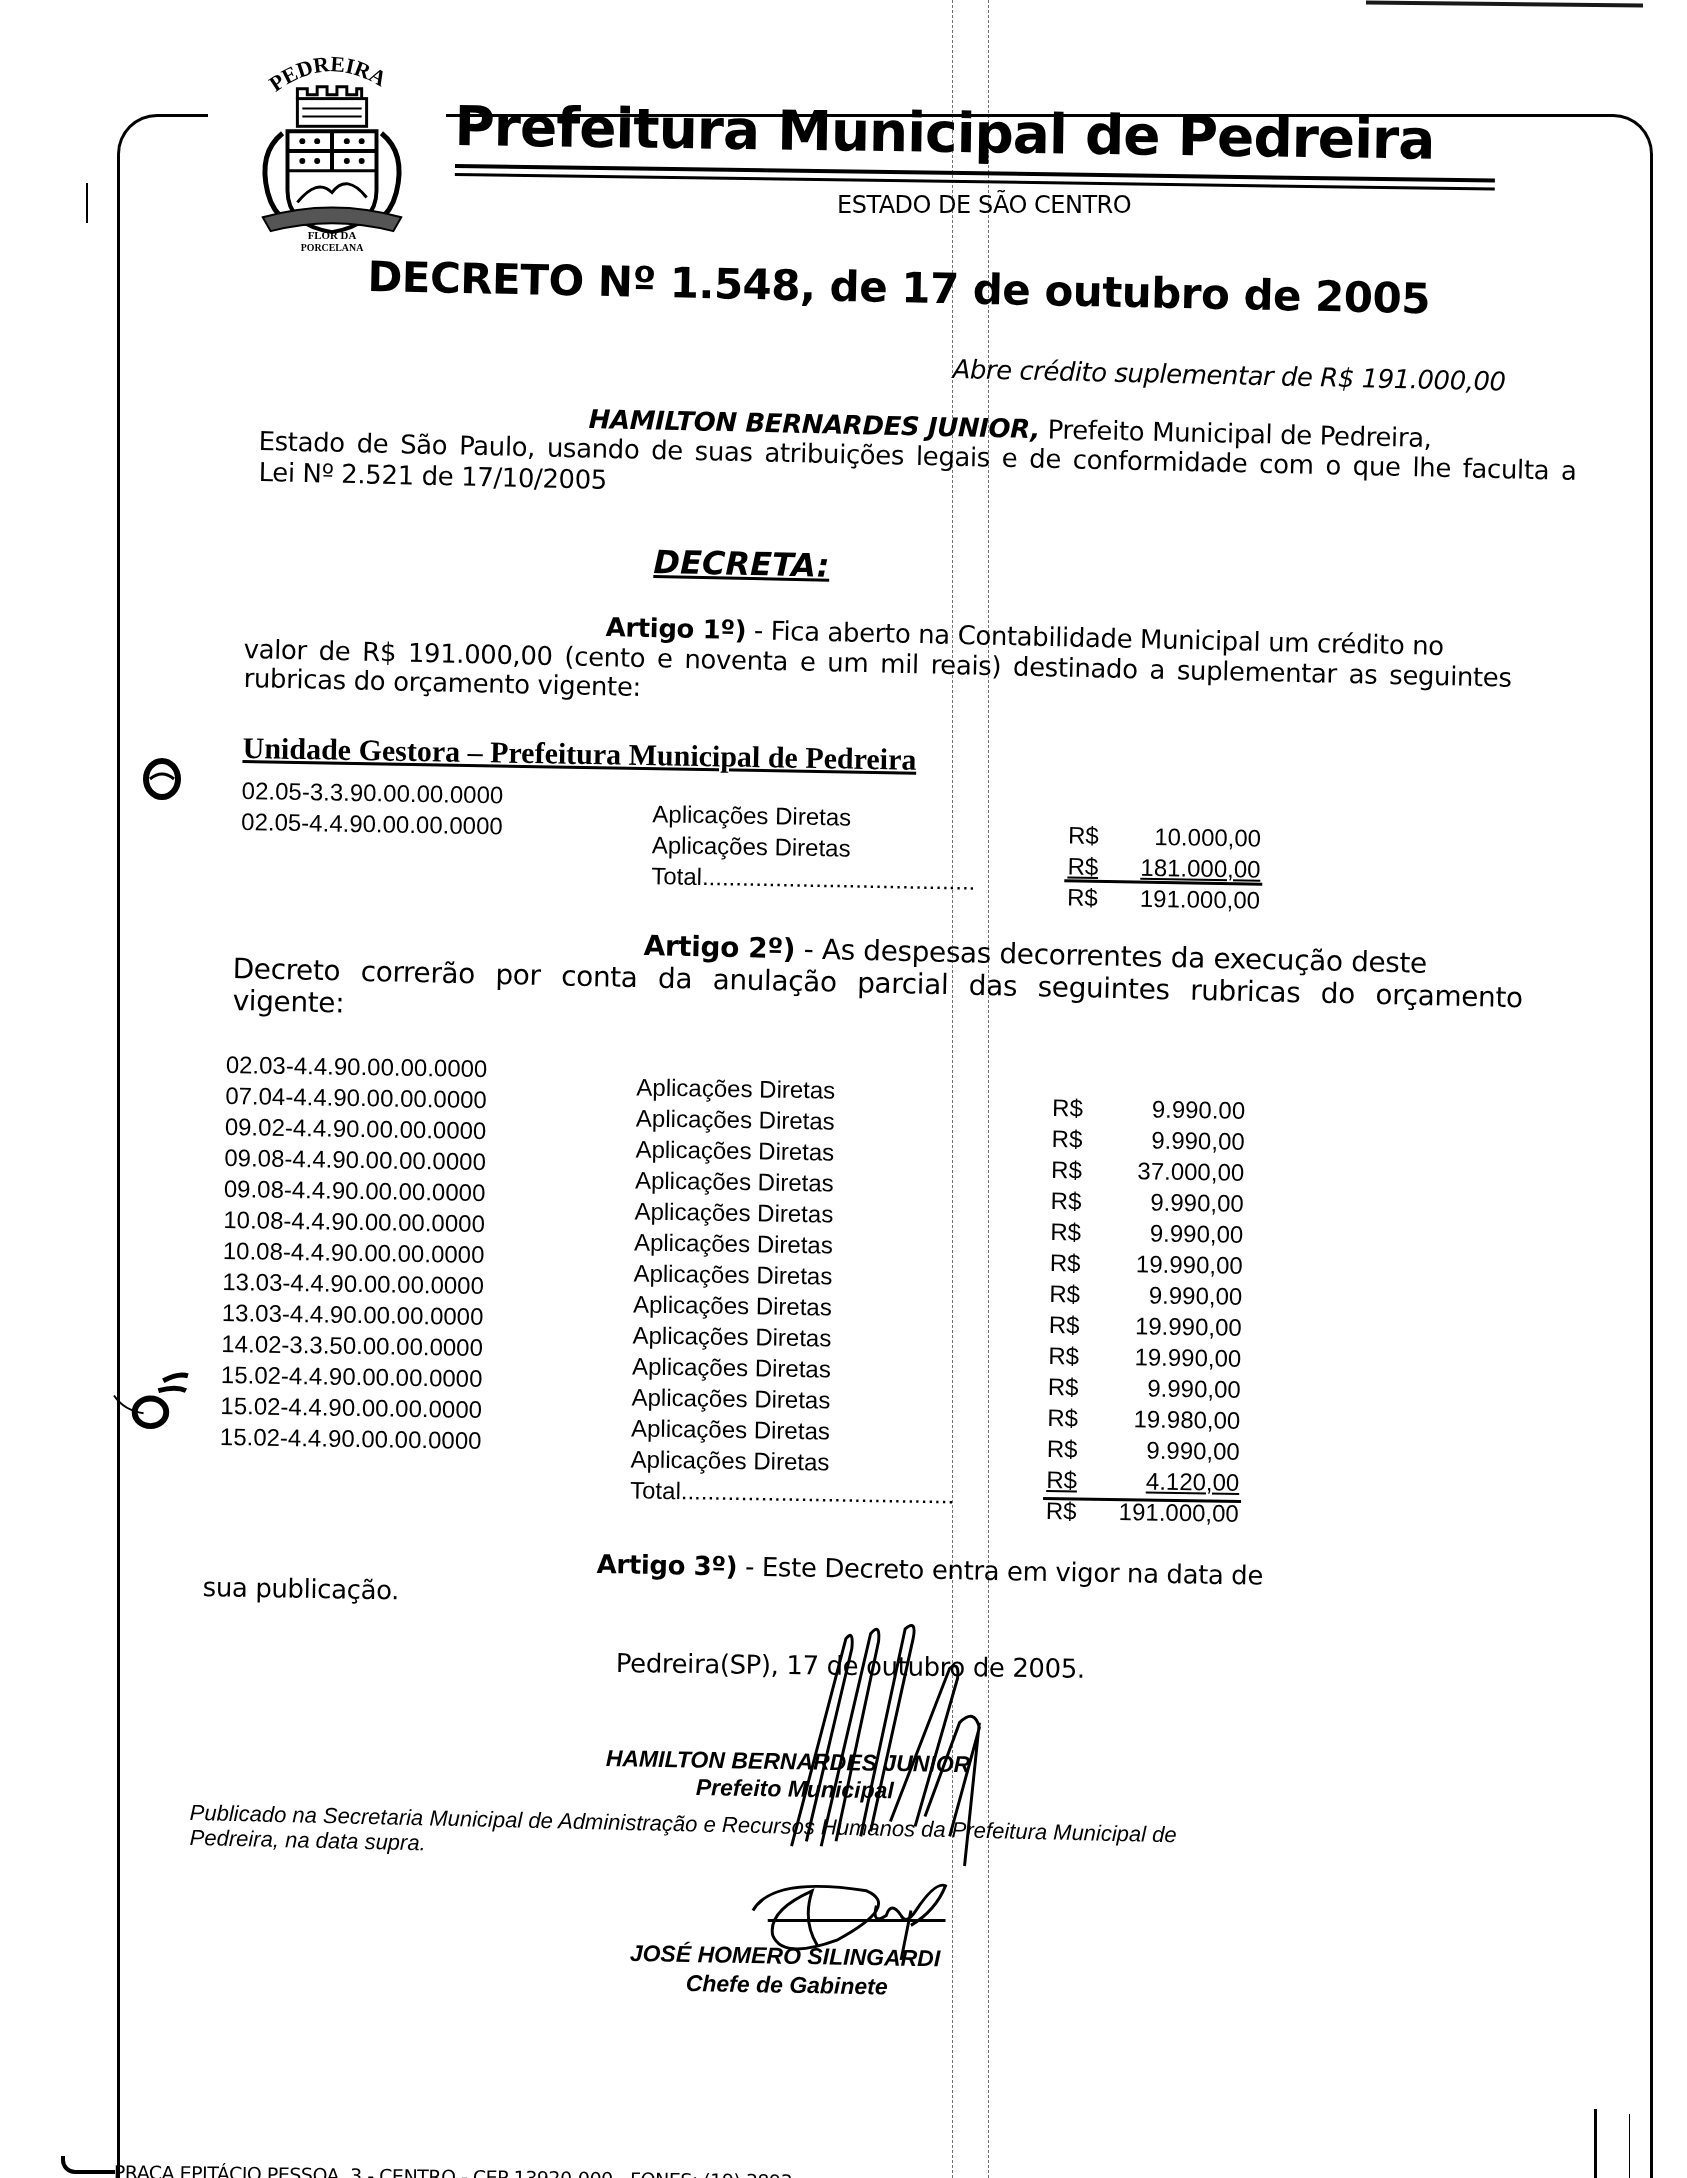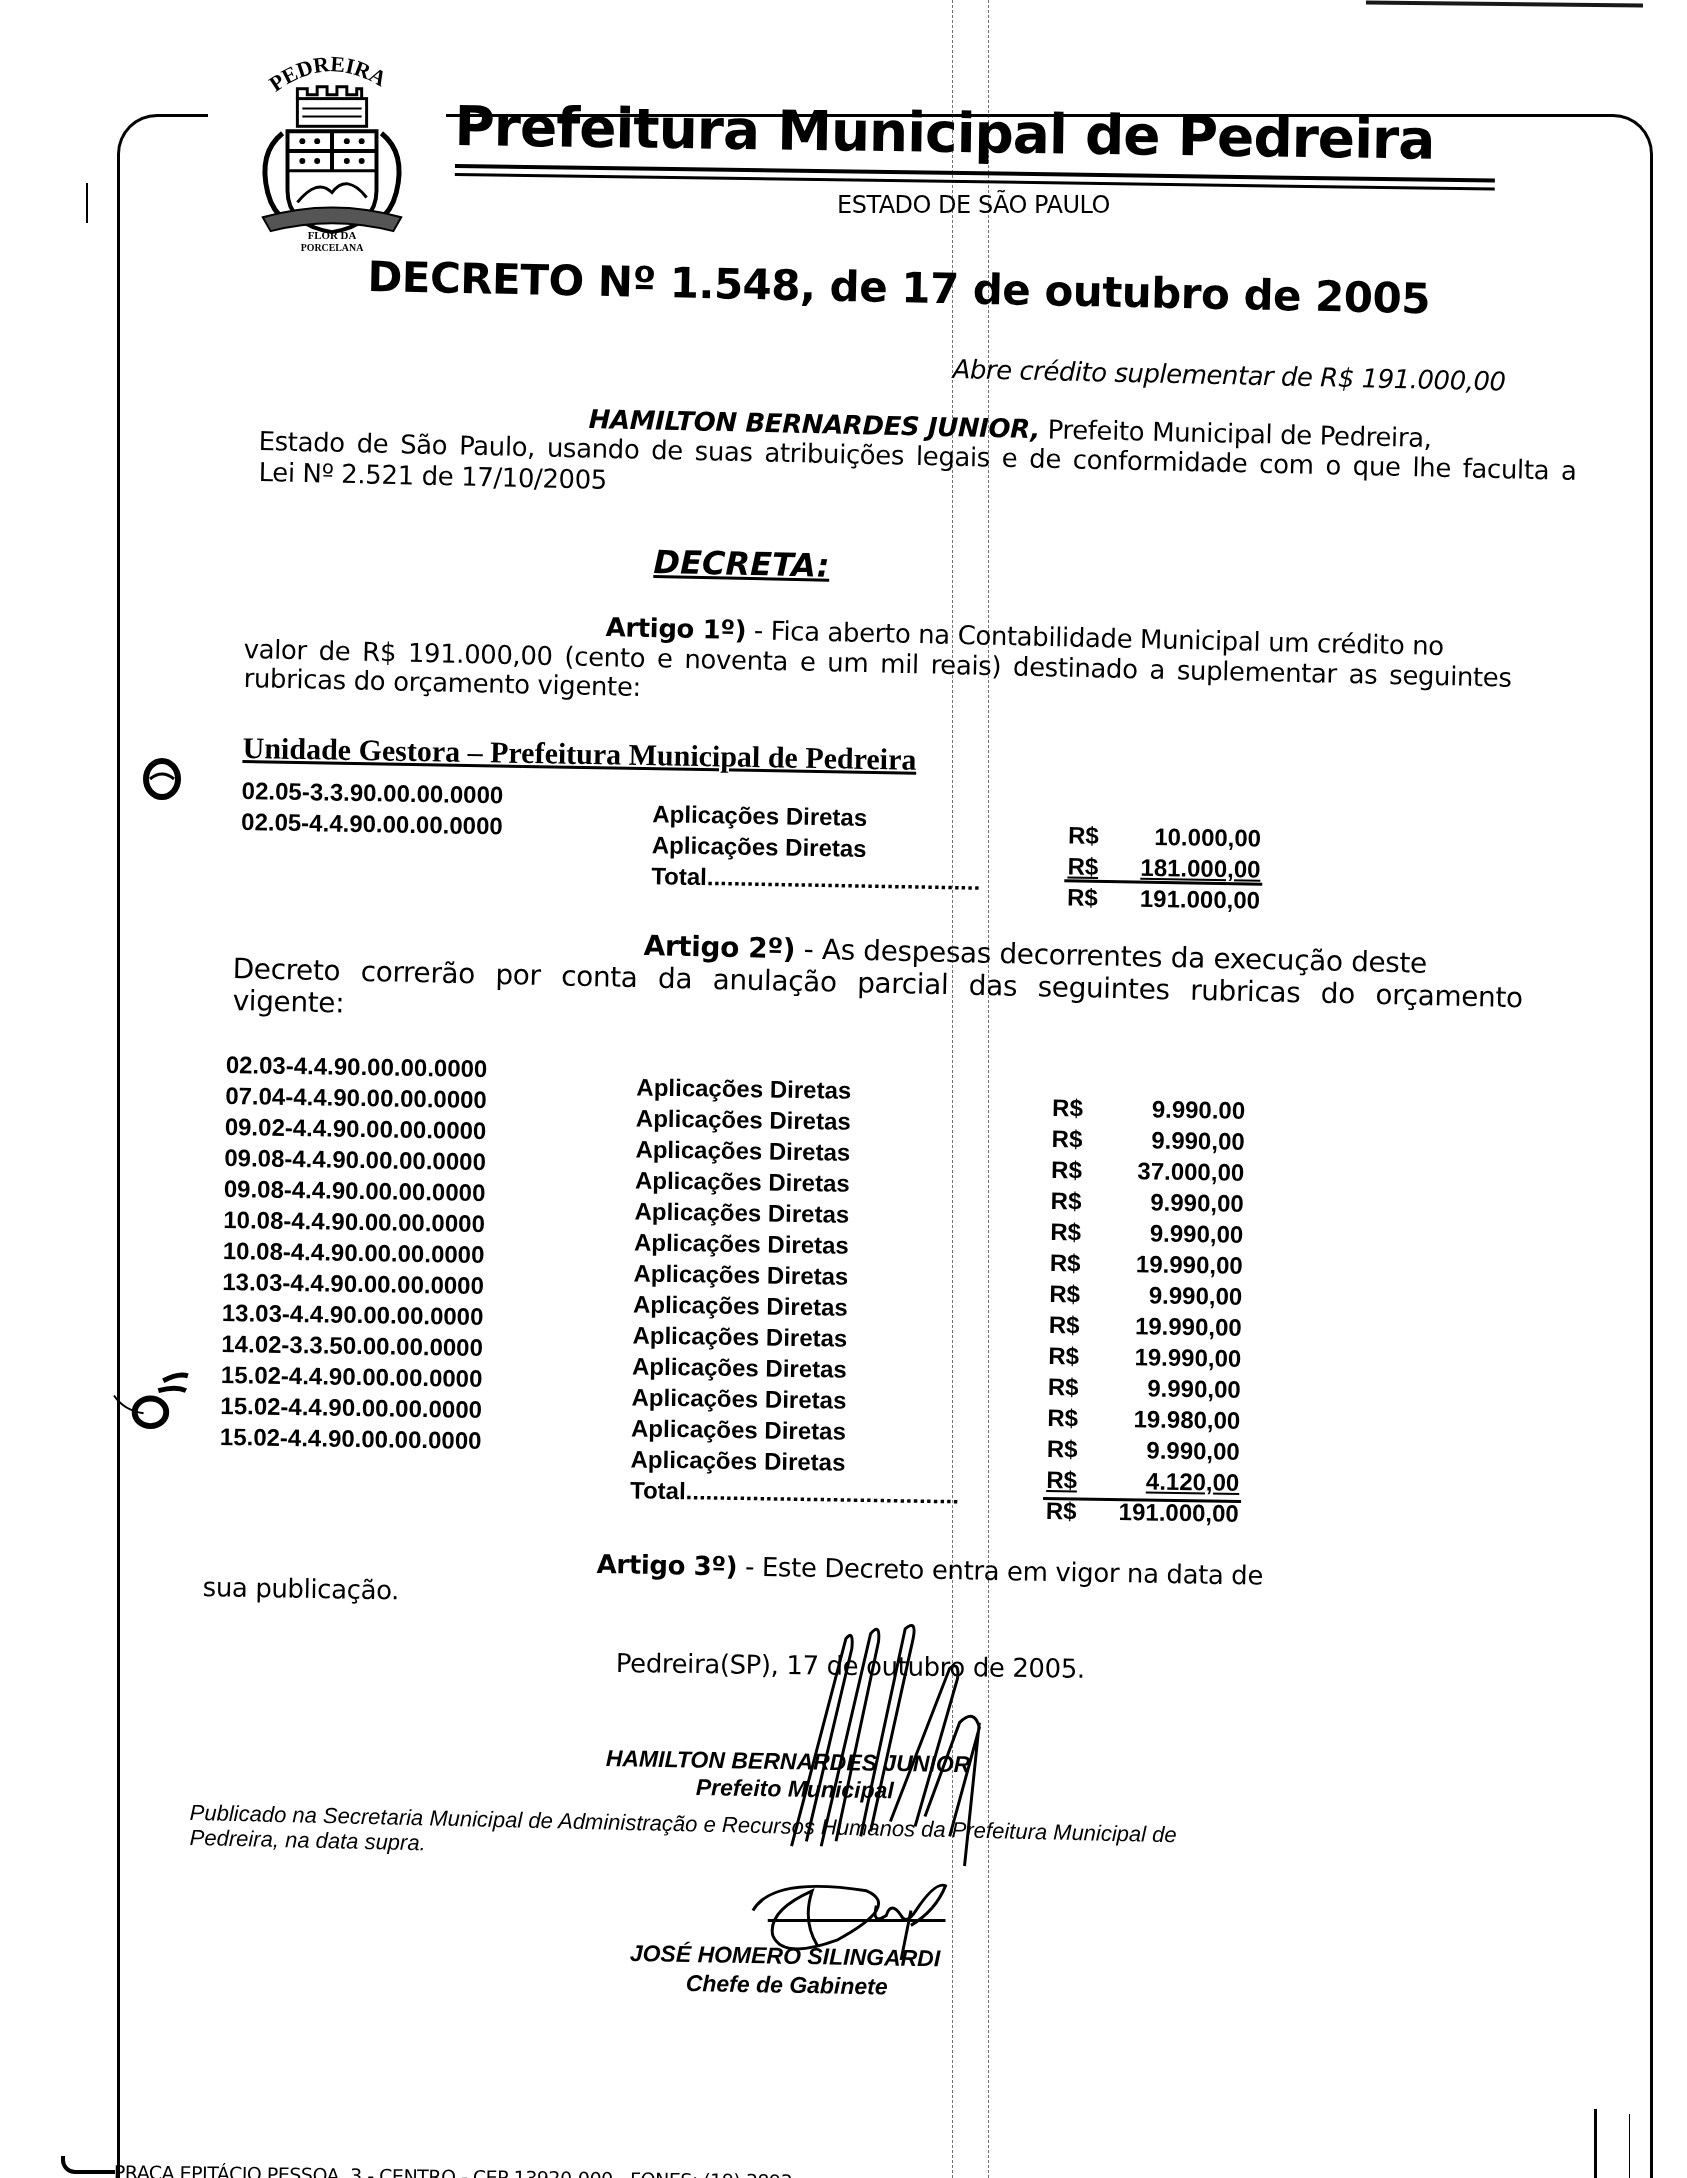--- a/index.html
+++ b/index.html
@@ -29,21 +29,21 @@
   .intro2 { left: 259px; top: 426px; transform: rotate(1.3deg); word-spacing: 4px; }
   .intro3 { left: 259px; top: 457px; transform: rotate(1.3deg); }
   .decreta { position: absolute; left: 654px; top: 543px; font-weight: bold; font-style: italic; font-size: 32px; text-decoration: underline; transform: rotate(1.2deg); transform-origin: left top; }
   .a1a { left: 606px; top: 612px; transform: rotate(1.3deg); }
   .a1b { left: 244px; top: 634px; transform: rotate(1.3deg); word-spacing: 4px; }
   .a1c { left: 244px; top: 663px; transform: rotate(1.3deg); }
 
   .ug { position: absolute; left: 243px; top: 731px; font-family: "Liberation Serif", serif; font-weight: bold; font-size: 30px; text-decoration: underline; transform: rotate(1.0deg); transform-origin: left top; white-space: nowrap; }
   .list1 { position: absolute; left: 242px; top: 777px; transform: rotate(1.0deg); transform-origin: left top; }
   .list2 { position: absolute; left: 226px; top: 1051px; transform: rotate(0.9deg); transform-origin: left top; }
-  .row { position: relative; height: 31px; font-family: "Liberation Sans", sans-serif; font-weight: bold; font-size: 24px; white-space: nowrap; }
+  .row { position: relative; height: 31px; font-family: "Liberation Sans", sans-serif; font-weight: normal; font-size: 24px; white-space: nowrap; }
   .row .code { position: absolute; left: 0; }
   .row .desc { position: absolute; left: 411px; top: 16px; }
   .row .cur { position: absolute; left: 827px; top: 30px; }
   .row .val { position: absolute; left: 871px; top: 30px; width: 149px; text-align: right; }
   .row .total { position: absolute; left: 411px; top: 16px; }
   .row .ul { text-decoration: underline; }
   .sumline { position: absolute; height: 3px; background:#000; }
 
   .a2a { left: 644px; top: 929px; transform: rotate(1.3deg); font-size: 28px; }
   .a2b { left: 233px; top: 952px; transform: rotate(1.3deg); font-size: 28px; word-spacing: 12px; }
@@ -105,21 +105,21 @@
     <path d="M40,80 q-25,20 -15,60 q5,20 20,30" fill="none" stroke="#000" stroke-width="5"></path>
     <path d="M140,80 q25,20 15,60 q-5,20 -20,30" fill="none" stroke="#000" stroke-width="5"></path>
     <path d="M20,165 q70,-20 140,0 l-8,14 q-62,-16 -124,0z" fill="#555" stroke="#000" stroke-width="2"></path>
     <text x="90" y="187" text-anchor="middle" font-family="Liberation Serif, serif" font-weight="bold" font-size="11">FLOR DA</text>
     <text x="90" y="199" text-anchor="middle" font-family="Liberation Serif, serif" font-weight="bold" font-size="10">PORCELANA</text>
   </svg>
 </div>
 
 <div class="title">Prefeitura Municipal de Pedreira</div>
 <div class="title-rule"></div>
-<div class="state">ESTADO DE SÃO PAULO</div>
+<div class="state">ESTADO DE SÃO CENTRO</div>
 <div class="decree-title">DECRETO Nº 1.548, de 17 de outubro de 2005</div>
 <div class="ementa">Abre crédito suplementar de R$ 191.000,00</div>
 
 <div class="p intro1"><b>HAMILTON BERNARDES JUNIOR,</b> <span>Prefeito Municipal de Pedreira,</span></div>
 <div class="p intro2">Estado de São Paulo, usando de suas atribuições legais e de conformidade com o que lhe faculta a</div>
 <div class="p intro3">Lei Nº 2.521 de 17/10/2005</div>
 
 <div class="decreta">DECRETA:</div>
 
 <div class="p a1a"><b>Artigo 1º)</b><span> - Fica aberto na Contabilidade Municipal um crédito no</span></div>

